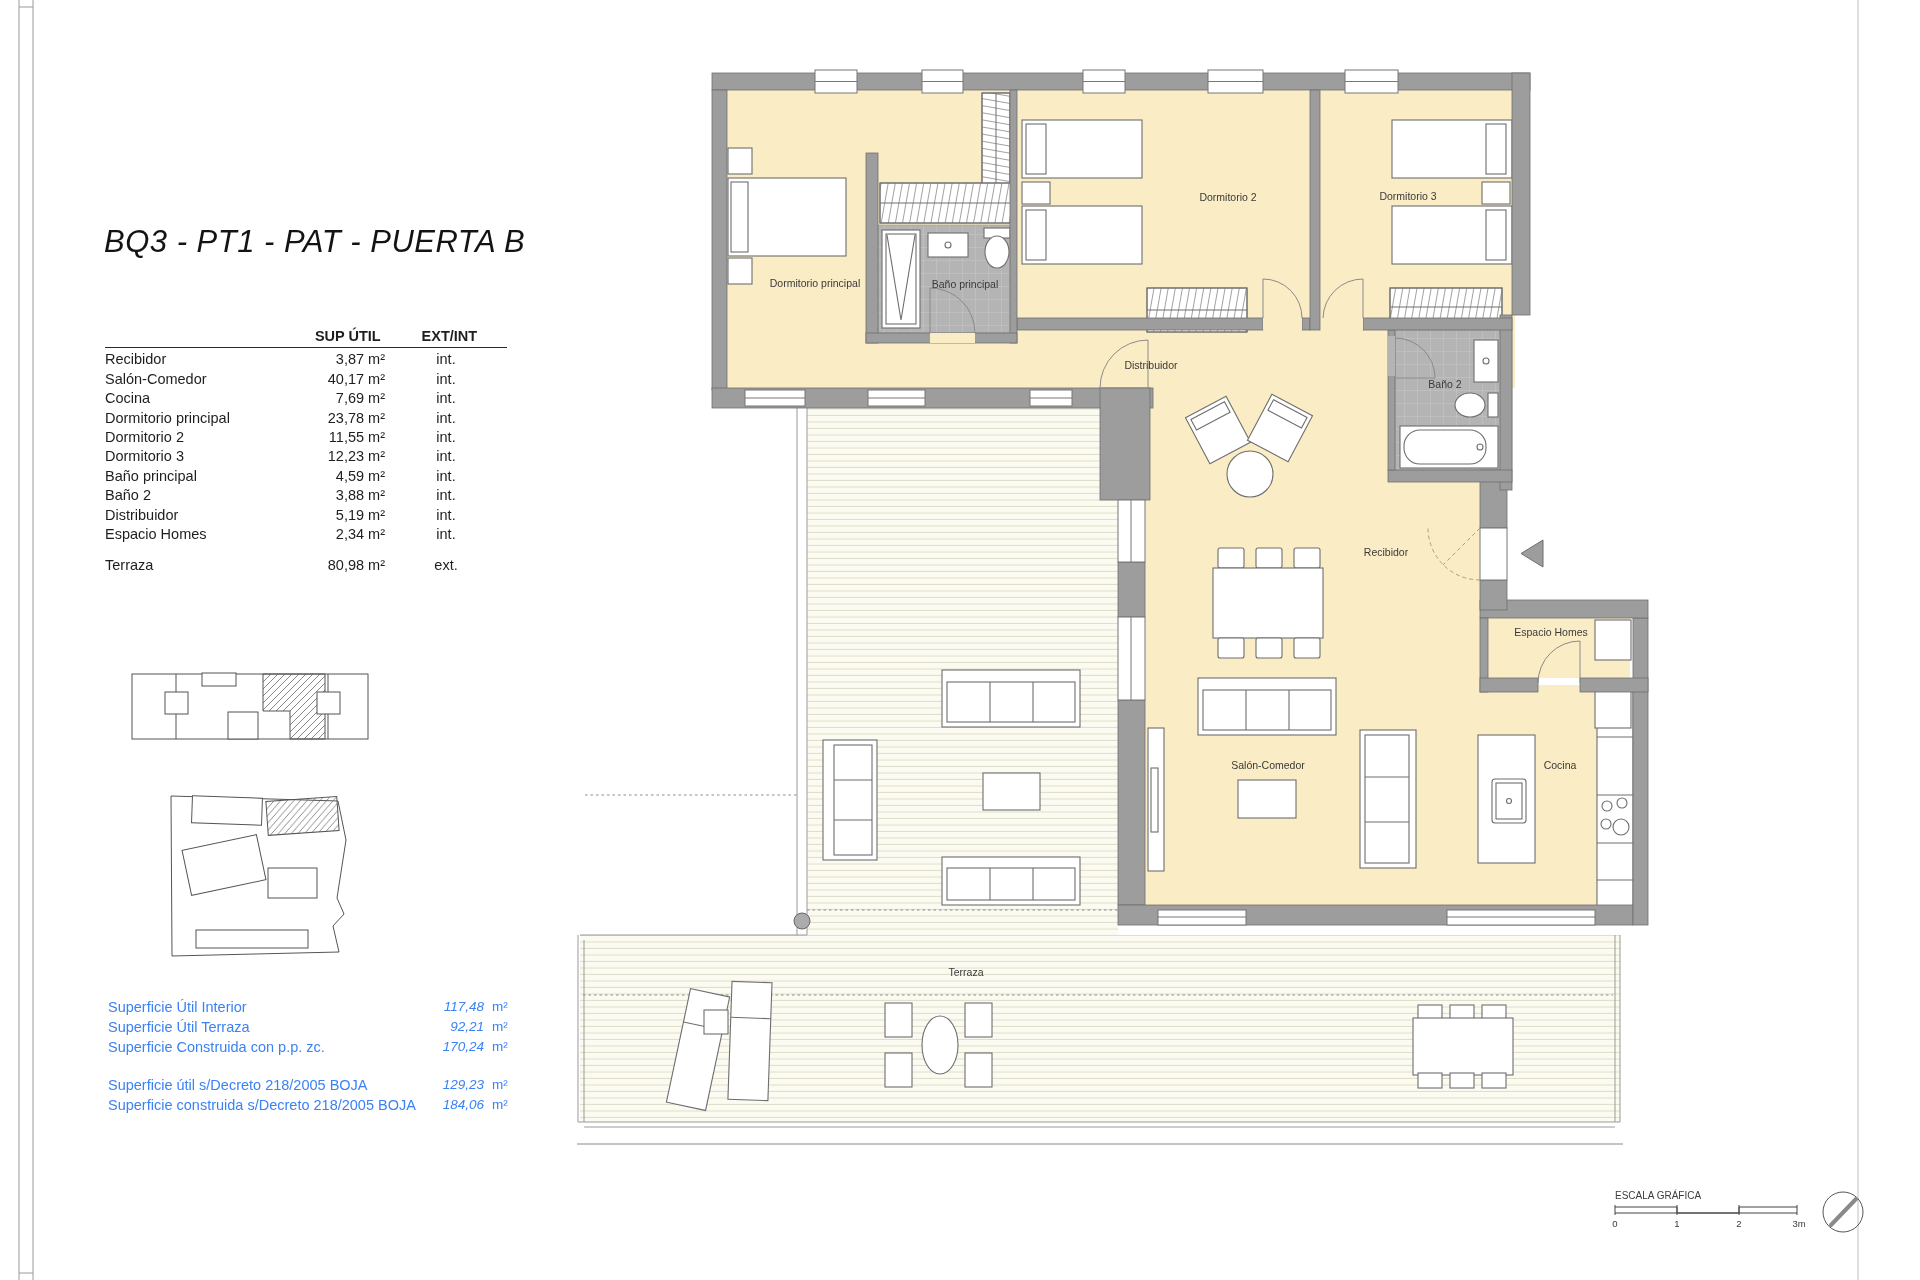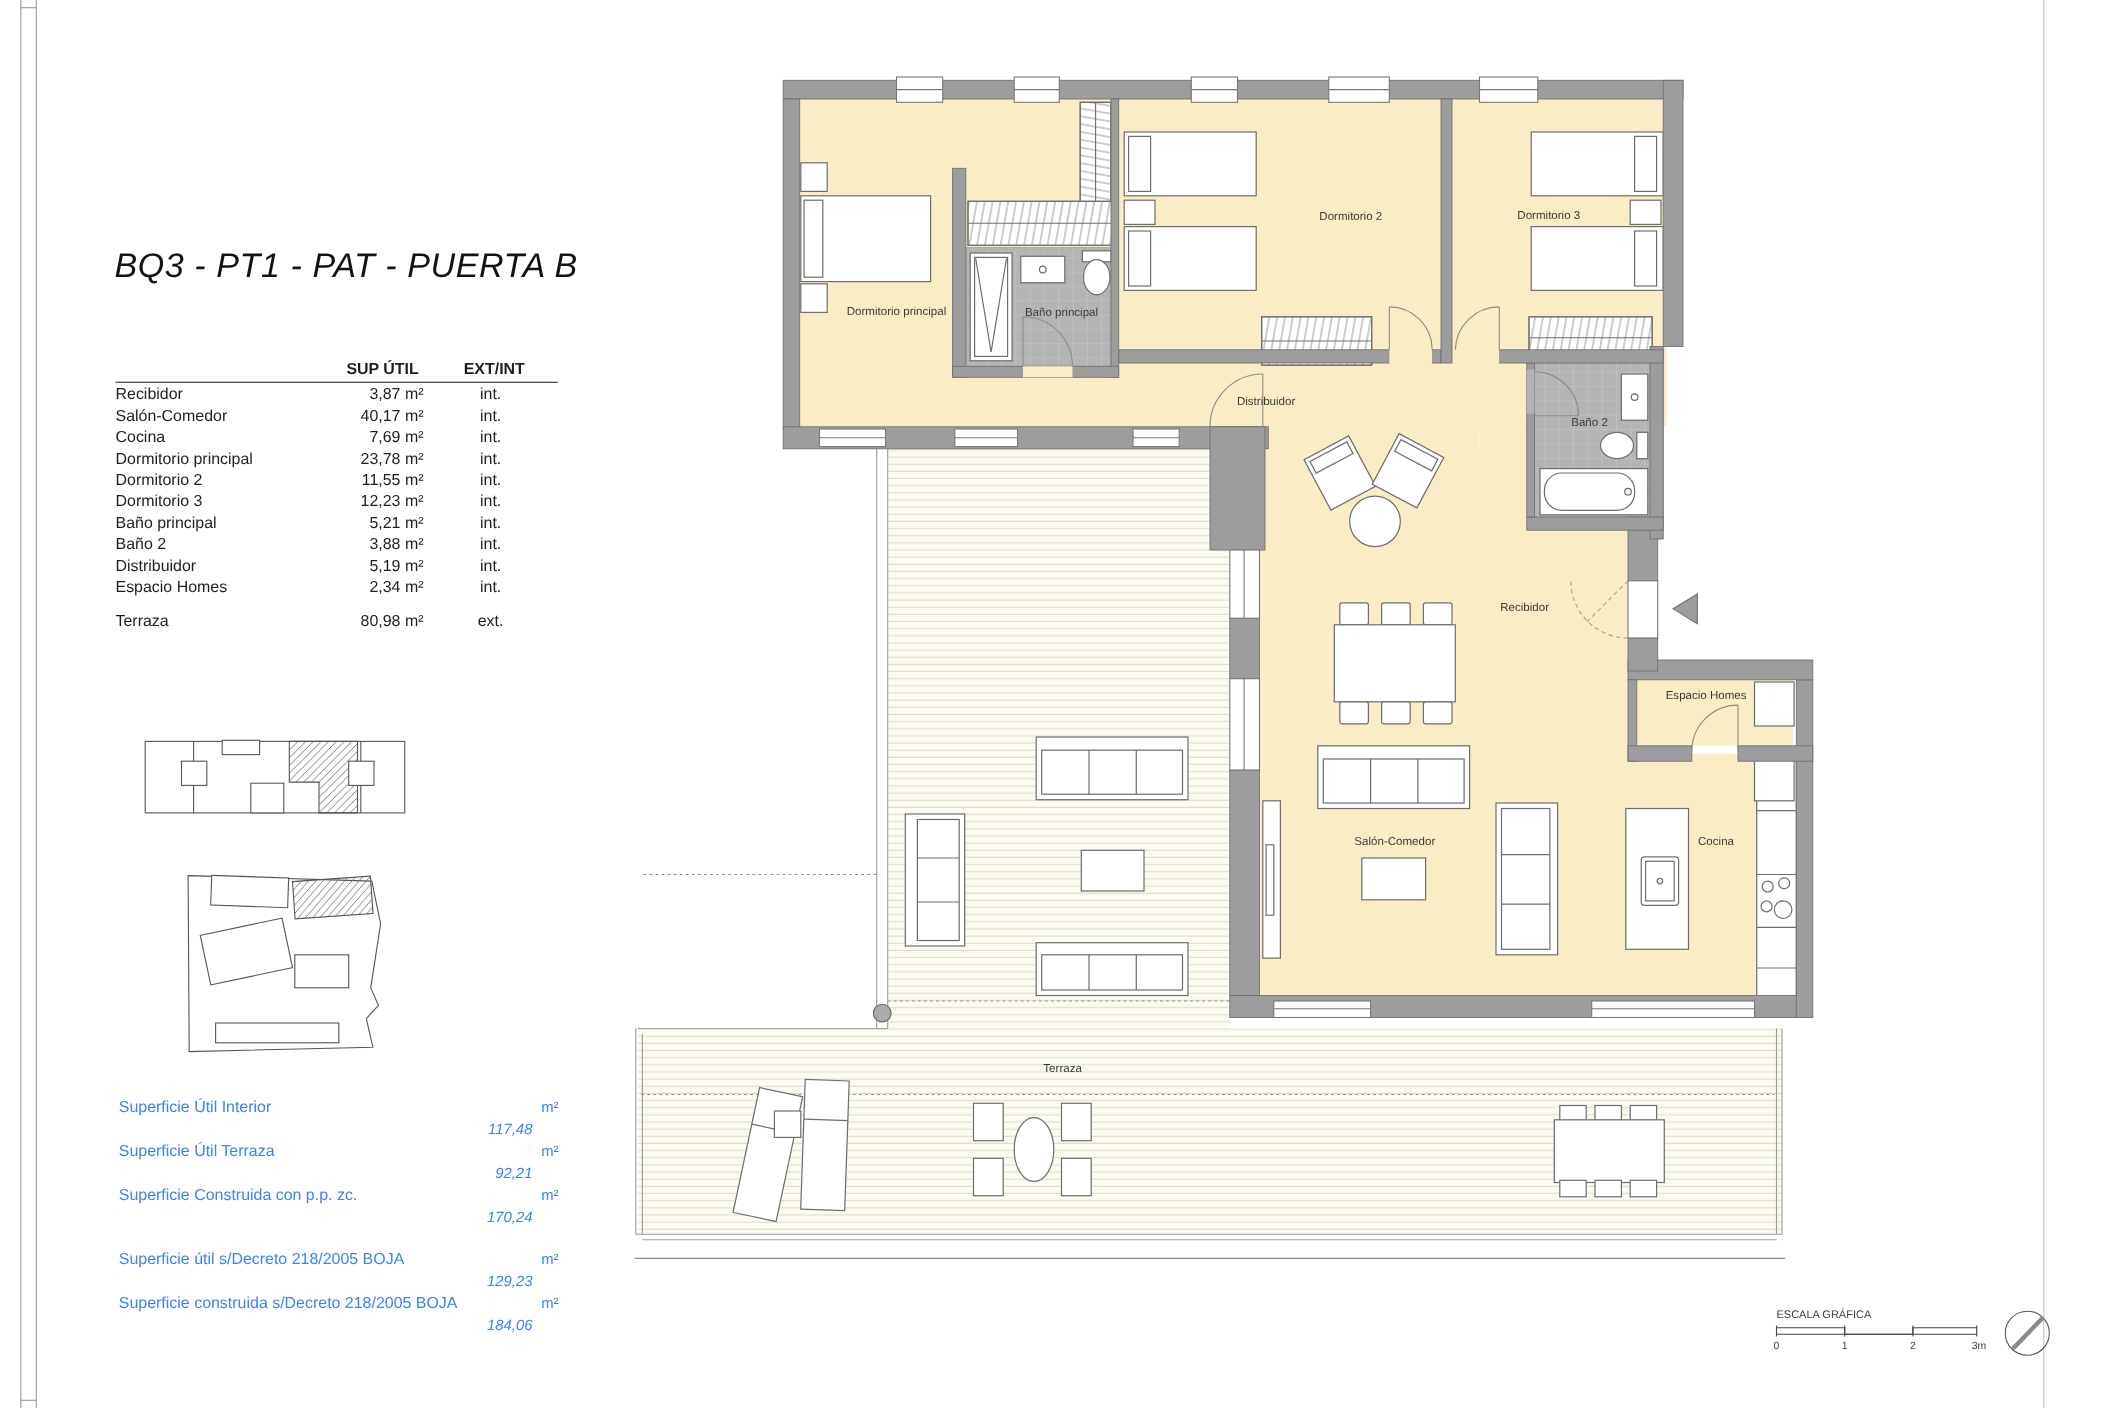--- a/index.html
+++ b/index.html
@@ -11,21 +11,21 @@
   .areas .row{display:flex;line-height:19.4px;}
   .areas .hdr{font-weight:bold;border-bottom:1.6px solid #2a2a2a;padding-bottom:1px;margin-bottom:2px;gap:11px;}
   .c-name{width:152px;}
   .c-area{width:128px;text-align:right;}
   .c-ext{width:122px;text-align:center;}
   .row.gap{height:12px;}
   
   .summary{position:absolute;left:108px;top:997px;width:414px;font-size:14.5px;color:#3b82f6;}
   .summary .srow{display:flex;line-height:20px;}
   .s-lbl{flex:1;}
-  .s-val{width:58px;text-align:right;font-style:italic;font-size:13.5px;margin-top:20px;}
+  .s-val{width:58px;text-align:right;font-style:italic;font-size:13.5px;}
   .s-unit{width:30px;padding-left:8px;font-size:13.5px;}
   .sgap{height:18px;}
   
   .plabel{position:absolute;transform:translate(-50%,-50%);font-size:10.5px;color:#3a3a3a;white-space:nowrap;}
   .stitle{position:absolute;font-size:10px;color:#3c3c3c;white-space:nowrap;}
   .stick{position:absolute;transform:translateX(-50%);font-size:9.5px;color:#3c3c3c;}
   svg.plan{position:absolute;left:0;top:0;}
 </style>
 </head>
 <body>
@@ -403,21 +403,21 @@
         <span class="c-area">11,55 m²</span>
         <span class="c-ext">int.</span>
       </div>
     <div class="row">
         <span class="c-name">Dormitorio 3</span>
         <span class="c-area">12,23 m²</span>
         <span class="c-ext">int.</span>
       </div>
     <div class="row">
         <span class="c-name">Baño principal</span>
-        <span class="c-area">5,21 m²</span>
+        <span class="c-area">4,59 m²</span>
         <span class="c-ext">int.</span>
       </div>
     <div class="row">
         <span class="c-name">Baño 2</span>
         <span class="c-area">3,88 m²</span>
         <span class="c-ext">int.</span>
       </div>
     <div class="row">
         <span class="c-name">Distribuidor</span>
         <span class="c-area">5,19 m²</span>

